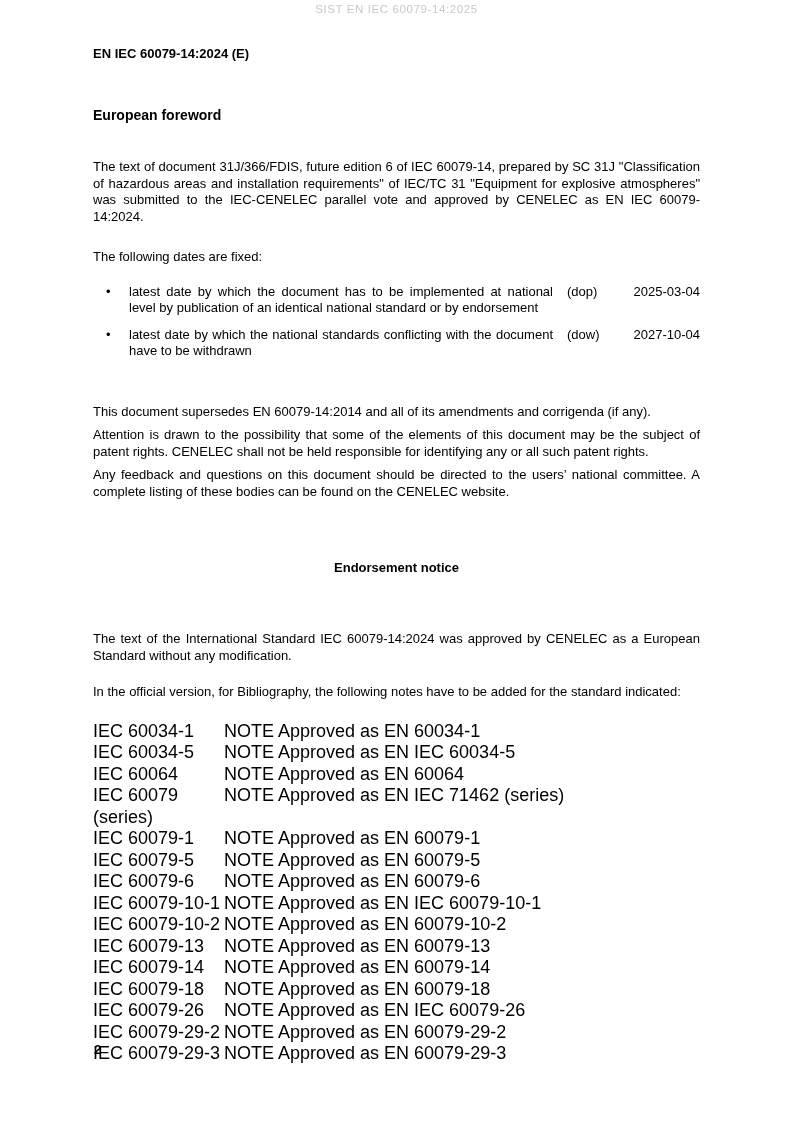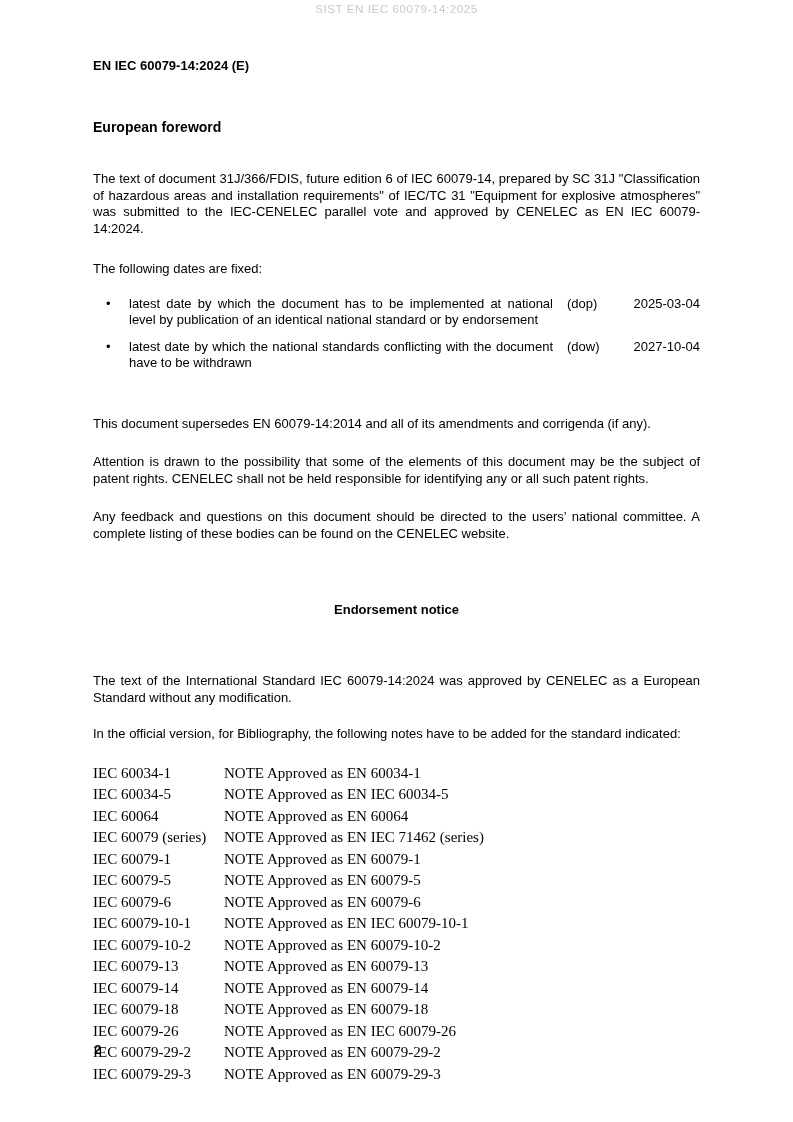--- a/index.html
+++ b/index.html
@@ -9,21 +9,21 @@
     height: 1122px;
     font-family: "Liberation Sans", sans-serif;
     color: #000000;
     position: relative;
     overflow: hidden;
   }
   .page {
     position: relative;
     width: 793px;
     height: 1122px;
-    padding: 12px 93px;
+    padding: 0 93px;
   }
   .watermark {
     position: absolute;
     top: 3px;
     left: 0;
     width: 100%;
     text-align: center;
     font-size: 11.5px;
     letter-spacing: 0.6px;
     color: #c9c9c9;
@@ -33,21 +33,21 @@
     padding-top: 46px;
     font-size: 13px;
     font-weight: bold;
   }
   .foreword-title {
     margin-top: 46px;
     font-size: 14px;
     font-weight: bold;
   }
   p.body-text {
-    margin-top: 22px;
+    margin-top: 7px;
     font-size: 13px;
     line-height: 16.5px;
     text-align: justify;
   }
   p.first-para { margin-top: 36px; }
   p.dates-intro { margin-top: 24px; text-align: left; }
   .dates-list { margin-top: 18px; }
   .date-item {
     display: flex;
     align-items: flex-start;
@@ -78,23 +78,22 @@
     margin-top: 60px;
     text-align: center;
     font-size: 13px;
     font-weight: bold;
   }
   p.endorsement-p1 { margin-top: 56px; }
   p.endorsement-p2 { margin-top: 20px; text-align: left; }
   .notes-list { margin-top: 20px; }
   .note-row {
     display: flex;
-    font-size: 15px;
+    font-size: 18px;
     line-height: 21.5px;
-    font-family: Liberation Serif, serif;
   }
   .note-std {
     flex: 0 0 131px;
     width: 131px;
   }
   .note-text { flex: 1; }
   .page-number {
     position: absolute;
     left: 94px;
     top: 1042px;

